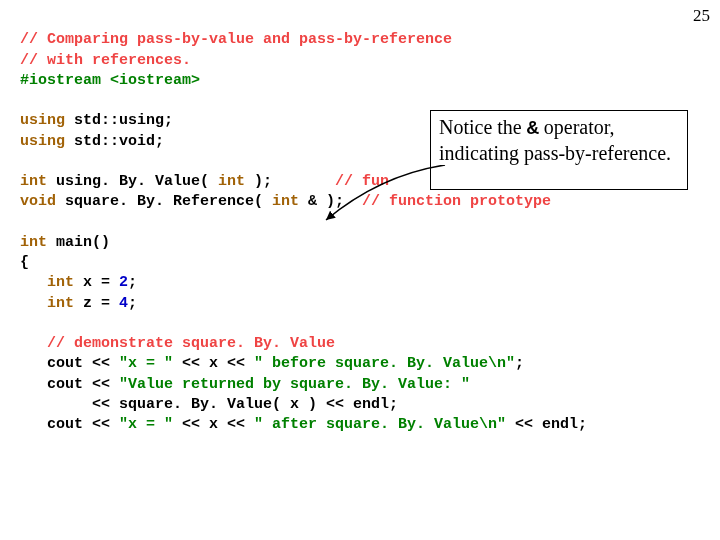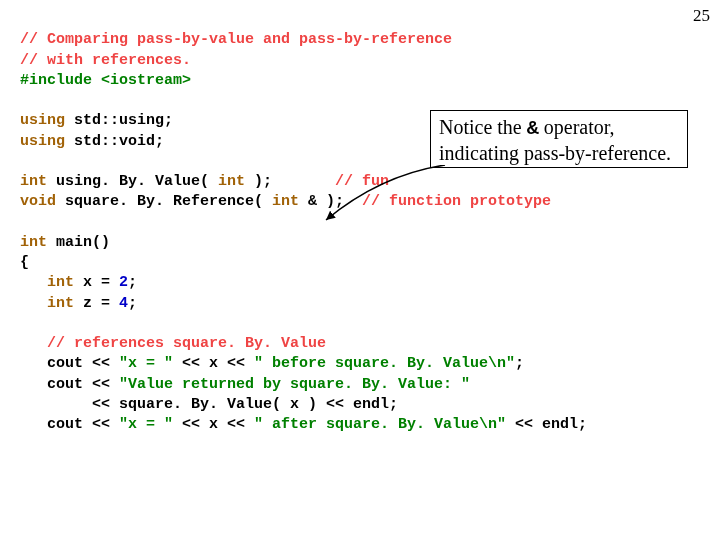--- a/index.html
+++ b/index.html
@@ -36,21 +36,21 @@
   .pp { color: #008000; }       
   .num { color: #0000c8; }      
   .str { color: #008000; }      
   .callout {
     position: absolute;
     top: 110px;
     left: 430px;
     width: 240px;
     background: #fff;
     border: 1px solid #000;
-    padding: 4px 8px 2px 8px;
+    padding: 4px 8px 24px 8px;
     font-family: "Times New Roman", serif;
     font-weight: normal;
     font-size: 20px;
     line-height: 1.2;
   }
   .callout .amp {
     font-family: "Courier New", monospace;
     font-weight: bold;
   }
   .arrow {
@@ -63,34 +63,34 @@
   }
 </style>
 </head>
 <body>
 
 <div class="page-number">25</div>
 
 <div class="code">
 <span class="cm">// Comparing pass-by-value and pass-by-reference</span>
 <span class="cm">// with references.</span>
-<span class="pp"><span>#include </span><span>&lt;iostream&gt;</span></span>
+<span class="pp"><span>#iostream </span><span>&lt;iostream&gt;</span></span>
 
 <span><span class="kw">using </span><span>std::using;</span></span>
 <span><span class="kw">using </span><span>std::void;</span></span>
 
 <span><span class="kw">int</span><span> using. By. Value( </span><span class="kw">int</span><span> );       </span><span class="cm">// fun</span></span>
 <span><span class="kw">void</span><span> square. By. Reference( </span><span class="kw">int</span><span> &amp; );  </span><span class="cm">// function prototype</span></span>
 
 <span><span class="kw">int</span><span> main()</span></span>
 <span>{</span>
 <span><span class="kw">   int</span><span> x = </span><span class="num">2</span><span>;</span></span>
 <span><span class="kw">   int</span><span> z = </span><span class="num">4</span><span>;</span></span>
 
-<span class="cm">   // references square. By. Value</span>
+<span class="cm">   // demonstrate square. By. Value</span>
 <span><span>   cout &lt;&lt; </span><span class="str">"x = "</span><span> &lt;&lt; x &lt;&lt; </span><span class="str">" before square. By. Value\n"</span><span>;</span></span>
 <span><span>   cout &lt;&lt; </span><span class="str">"Value returned by square. By. Value: "</span></span>
 <span>        &lt;&lt; square. By. Value( x ) &lt;&lt; endl;</span>
 <span><span>   cout &lt;&lt; </span><span class="str">"x = "</span><span> &lt;&lt; x &lt;&lt; </span><span class="str">" after square. By. Value\n"</span><span> &lt;&lt; endl;</span></span>
 </div>
 
 <div class="callout">
   <span>Notice the </span><span class="amp">&amp;</span><span> operator, indicating pass-by-reference.</span>
 </div>
 

